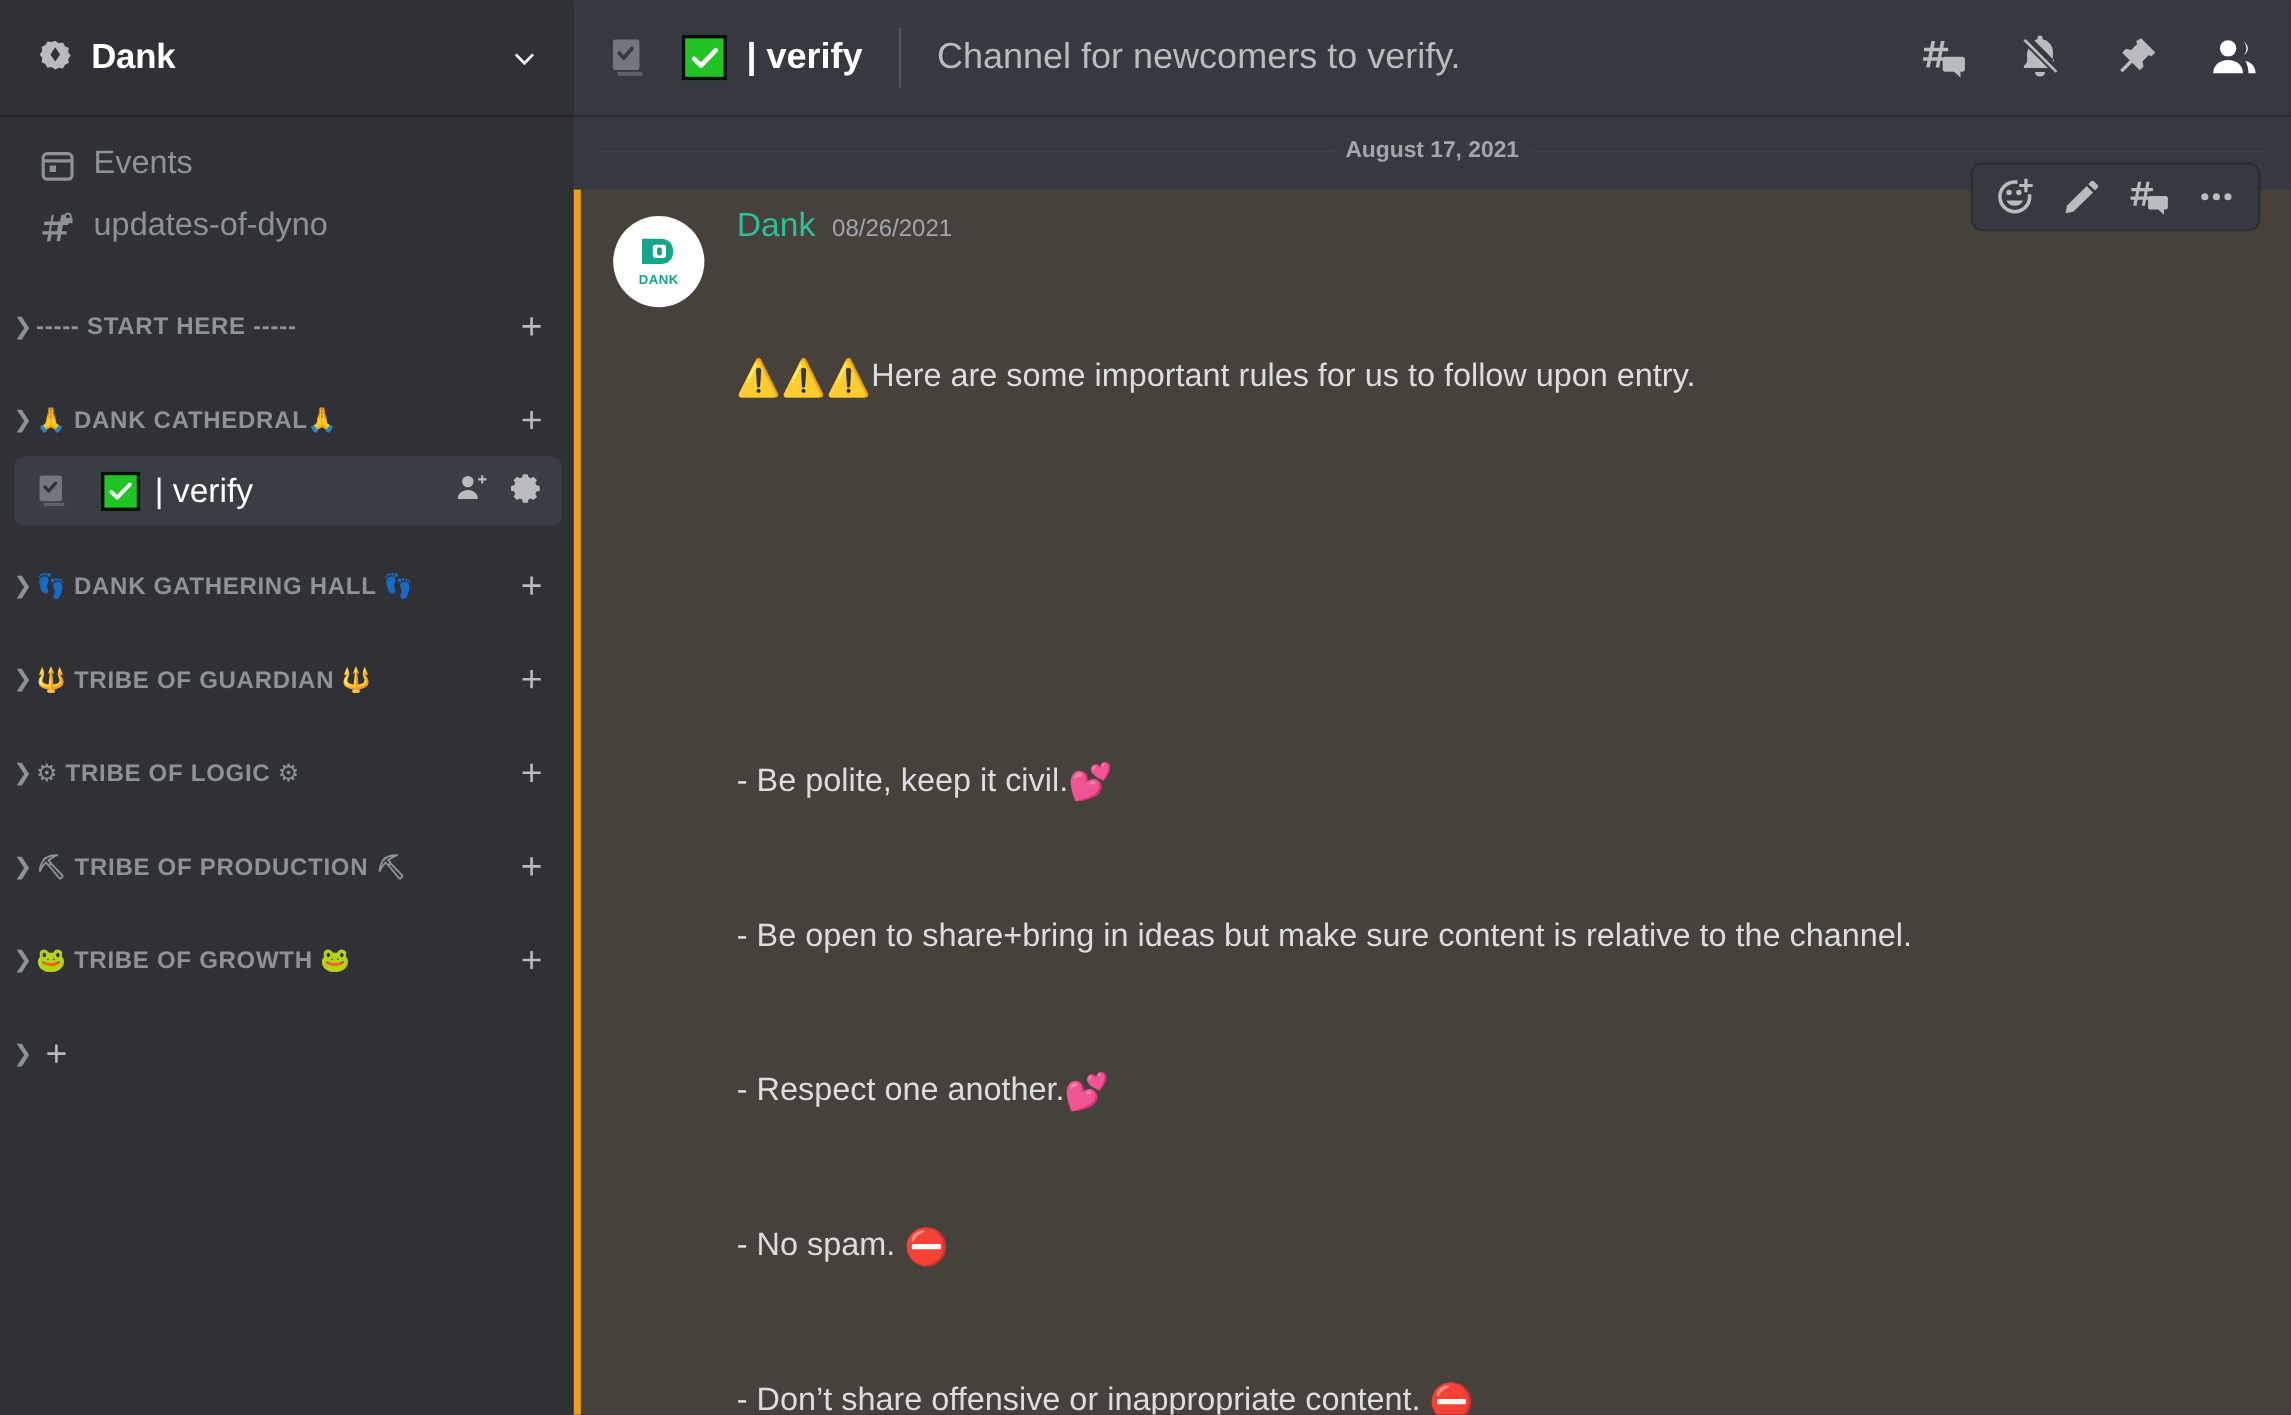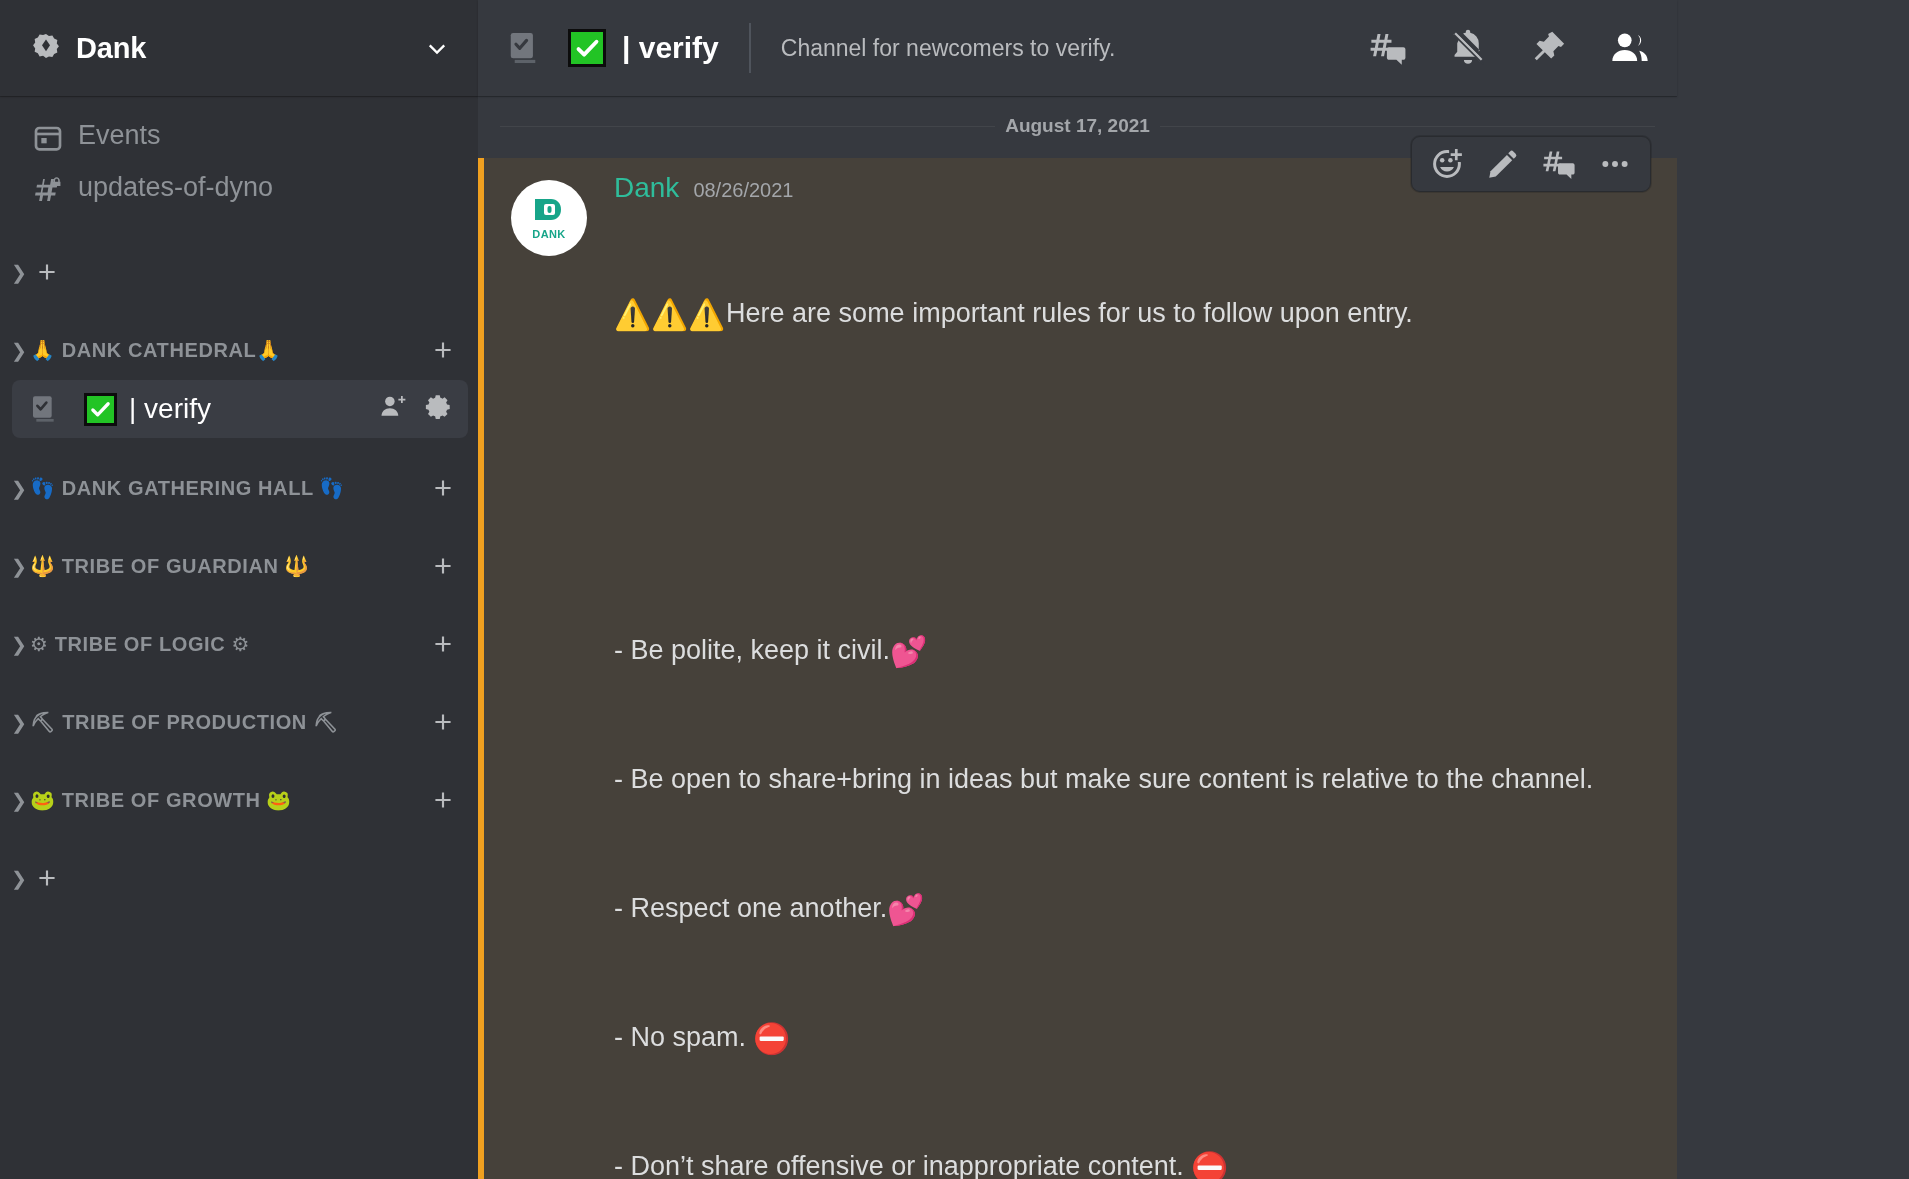--- a/index.html
+++ b/index.html
@@ -7,21 +7,21 @@
   html, body {
     width: 1909px;
     height: 1179px;
     overflow: hidden;
     background: #36393f;
     font-family: "Liberation Sans", "DejaVu Sans", sans-serif;
   }
 
   #app {
     position: relative;
-    width: 1677px;
+    width: 1909px;
     height: 1179px;
     display: flex;
     background: #36393f;
   }
 
   
   .sidebar {
     width: 478px;
     height: 100%;
     background: #2f3136;
@@ -196,21 +196,21 @@
     white-space: nowrap;
   }
   .chan-divider {
     width: 2px;
     height: 50px;
     background: #4f545c;
     margin: 0 30px;
     flex: 0 0 2px;
   }
   .chan-topic {
-    font-size: 23px;
+    font-size: 30px;
     color: #b9bbbe;
     white-space: nowrap;
     overflow: hidden;
     flex: 1;
   }
   .header-icons {
     display: flex;
     align-items: center;
     gap: 42px;
     flex: 0 0 auto;
@@ -357,20 +357,21 @@
           <svg width="34" height="34" viewBox="0 0 26 26">
             <path fill="#8e9297" d="M9.3 4.6l-.8 4.3H4.6l-.4 2.2h3.9l-.7 3.9H3.5l-.4 2.2h3.9l-.8 4.2h2.2l.8-4.2h3.9l-.8 4.2h2.2l.8-4.2h3.2l.4-2.2h-3.2l.7-3.9h3.3l.4-2.2h-3.3l.8-4.3h-2.2l-.8 4.3H9.8l.8-4.3zM9.4 11.1h3.9l-.7 3.9H8.7z"></path>
             <path fill="#8e9297" d="M19.6 3.2c-1.3 0-2.4 1.1-2.4 2.4v1h-.5v3.3h5.8V6.6h-.5v-1c0-1.3-1.1-2.4-2.4-2.4zm0 1.2c.7 0 1.2.5 1.2 1.2v1h-2.4v-1c0-.7.5-1.2 1.2-1.2z"></path>
           </svg>
         </span>
         <span class="lbl">updates-of-dyno</span>
       </div>
 
       <div class="category">
         <span class="cat-arrow">❯</span>
+        <span class="cat-name">----- START HERE -----</span>
         <span class="cat-plus">
           <svg width="26" height="26" viewBox="0 0 24 24">
               <path fill="#b9bbbe" d="M11 5h2v6h6v2h-6v6h-2v-6H5v-2h6z"></path>
             </svg>
         </span>
       </div>
 
       <div class="category">
         <span class="cat-arrow">❯</span>
         <span class="cat-name">🙏 DANK CATHEDRAL🙏</span>

